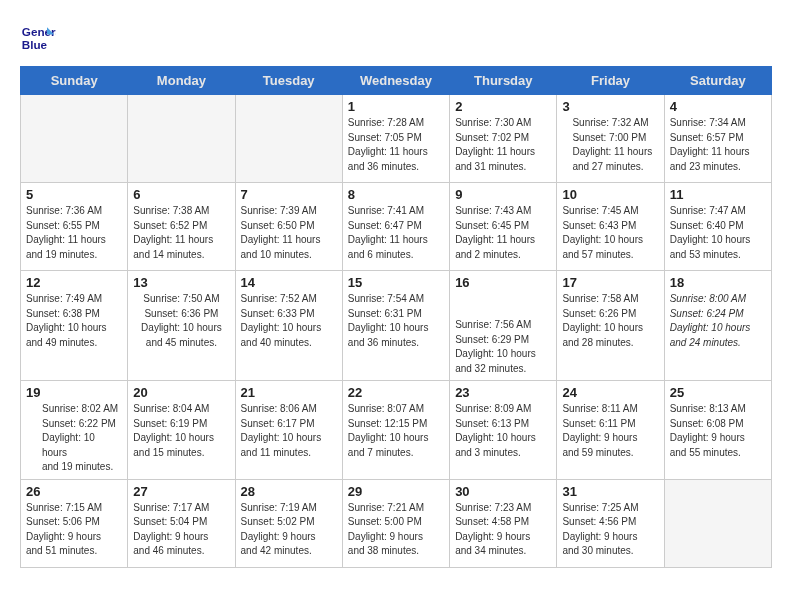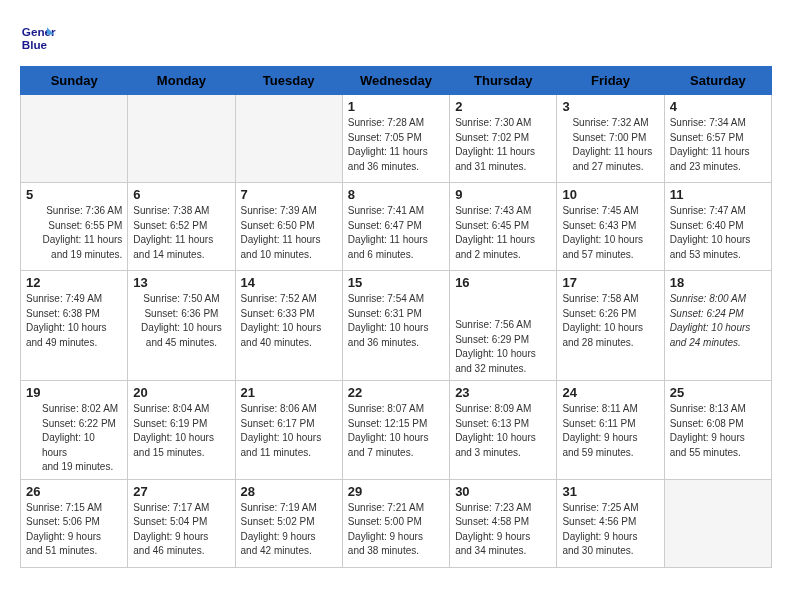--- a/index.html
+++ b/index.html
@@ -37,21 +37,21 @@
       font-size: 16px;
       color: #444;
     }
     table {
       width: 100%;
       border-collapse: collapse;
       table-layout: fixed;
     }
     th {
       background-color: #2b6cc4;
-      color: #000000;
+      color: #e5e5e5;
       text-align: center;
       padding: 6px 4px;
       font-size: 13px;
       font-weight: bold;
       border: 1px solid #2b6cc4;
     }
     td {
       border: 1px solid #ccc;
       vertical-align: top;
       padding: 4px 5px;
@@ -135,21 +135,21 @@
           <span class="day-number">4</span>
           <div class="day-info" style="white-space: pre-line;">Sunrise: 7:34 AM
 Sunset: 6:57 PM
 Daylight: 11 hours
 and 23 minutes.</div>
         </td>
       </tr>
       <tr>
         <td>
           <span class="day-number">5</span>
-          <div class="day-info" style="white-space: pre-line; text-align: right;">Sunrise: 7:36 AM
+          <div class="day-info" style="white-space: pre-line;">Sunrise: 7:36 AM
 Sunset: 6:55 PM
 Daylight: 11 hours
 and 19 minutes.</div>
         </td>
         <td>
           <span class="day-number">6</span>
           <div class="day-info" style="white-space: pre-line;">Sunrise: 7:38 AM
 Sunset: 6:52 PM
 Daylight: 11 hours
 and 14 minutes.</div>

